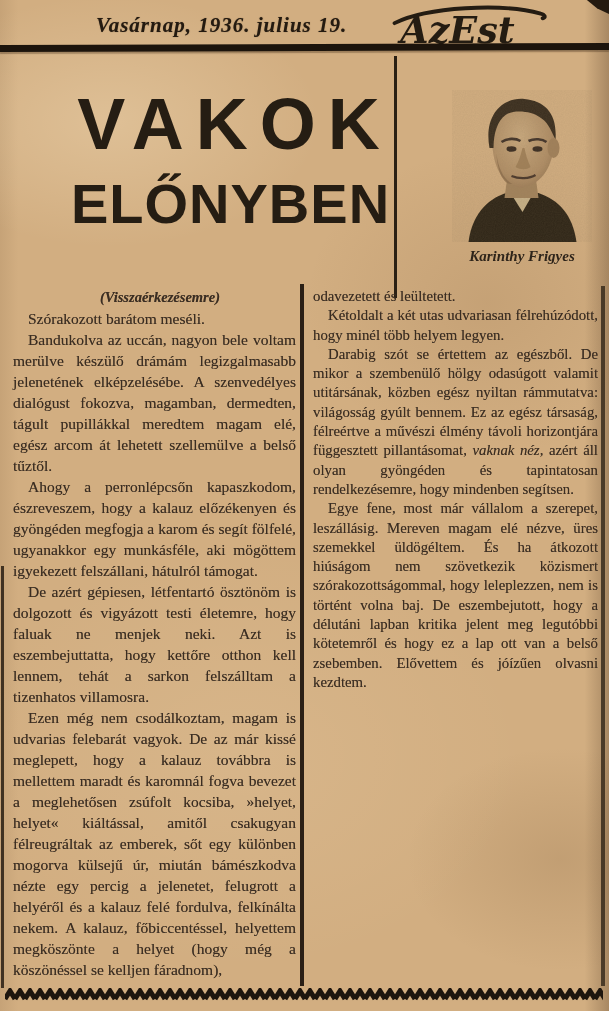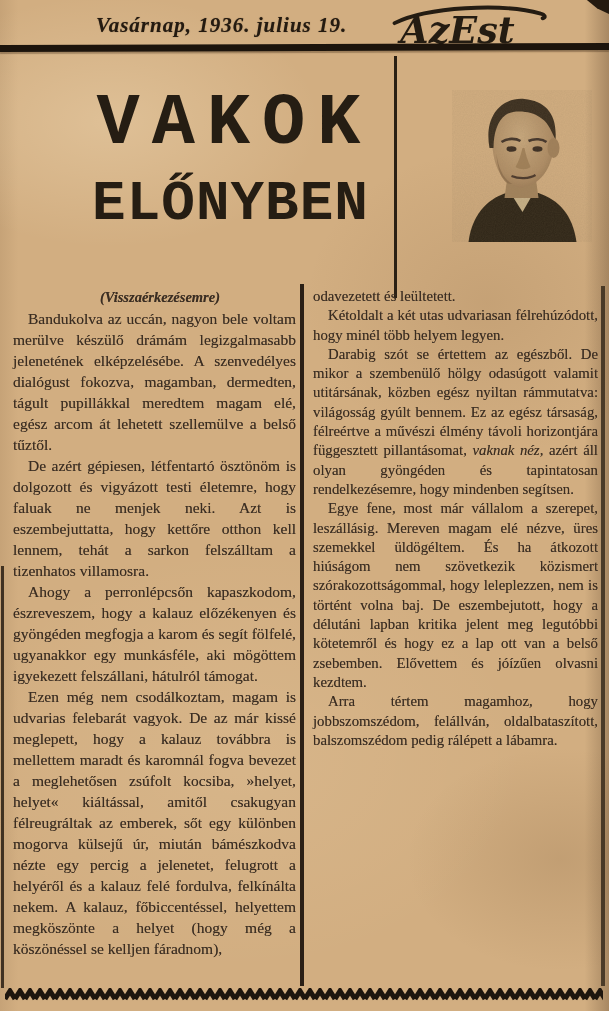--- a/index.html
+++ b/index.html
@@ -24,21 +24,21 @@
   .top-rule{
     position:absolute;left:0;top:44px;width:609px;height:7px;background:#1c140c;
     box-shadow:0 2px 1px rgba(60,40,20,.35);transform:rotate(-0.2deg);
   }
   .corner-tear{
     position:absolute;right:0;top:0;width:26px;height:14px;background:#241a10;
     clip-path:polygon(15% 0,100% 0,100% 100%,55% 60%);
   }
   
   .headline{position:absolute;left:62px;top:84px;width:345px;text-align:center;
-    font-family:Liberation Mono, monospace;font-weight:bold;color:#251d13;}
+    font-family:Liberation Sans, sans-serif;font-weight:bold;color:#251d13;}
   .headline .l1{font-size:72px;line-height:80px;letter-spacing:12px;}
   .headline .l2{font-size:56px;line-height:80px;letter-spacing:1px;margin-left:-8px;}
   .title-rule{position:absolute;left:394px;top:56px;width:3px;height:242px;background:#2a2014;}
   
   .photo{position:absolute;left:452px;top:90px;width:140px;height:152px;}
   .photo-caption{
     position:absolute;left:438px;top:248px;width:168px;text-align:center;
     font-size:15px;font-weight:bold;font-style:italic;color:#2e241a;
   }
   
@@ -97,39 +97,40 @@
     <ellipse cx="99" cy="58" rx="6" ry="10" fill="#a1815a"></ellipse>
     <path d="M47,52 C53,48 61,48 66,51" stroke="#42342a" stroke-width="2.6" fill="none"></path>
     <path d="M74,51 C80,48 88,49 92,52" stroke="#42342a" stroke-width="2.6" fill="none"></path>
     <ellipse cx="57" cy="59" rx="5" ry="2.7" fill="#3a2d22"></ellipse>
     <ellipse cx="83" cy="59" rx="5" ry="2.7" fill="#3a2d22"></ellipse>
     <path d="M68,58 C66,66 64,72 61,77 C66,80 72,80 76,77 C73,70 71,64 70,58" fill="#9c7c55" opacity="0.85"></path>
     <path d="M57,86 C64,89 75,89 81,85" stroke="#4a382b" stroke-width="2.2" fill="none"></path>
     <path d="M42,64 C44,80 50,90 58,94 C49,95 43,82 42,64" fill="#876a48" opacity="0.7"></path>
     <rect x="10" y="6" width="118" height="146" filter="url(#grain)" opacity="0.5"></rect>
   </svg>
+  <div class="photo-caption">Karinthy Frigyes</div>
 
   <div class="col-rule"></div>
   <div class="edge-left"></div>
   <div class="edge-right"></div>
 
   <div class="col" id="col-left">
     <p class="dateline">(Visszaérkezésemre)</p>
+    <p>Szórakozott barátom meséli.</p>
     <p>Bandukolva az uccán, nagyon bele voltam merülve készülő drámám legizgalmasabb jelenetének elképzelésébe. A szenvedélyes dialógust fokozva, magamban, dermedten, tágult pupillákkal meredtem magam elé, egész arcom át lehetett szellemülve a belső tűztől.</p>
+    <p>Ahogy a perronlépcsőn kapaszkodom, észreveszem, hogy a kalauz előzékenyen és gyöngéden megfogja a karom és segít fölfelé, ugyanakkor egy munkásféle, aki mögöttem igyekezett felszállani, hátulról támogat.</p>
     <p>De azért gépiesen, létfentartó ösztönöm is dolgozott és vigyázott testi életemre, hogy faluak ne menjek neki. Azt is eszembejuttatta, hogy kettőre otthon kell lennem, tehát a sarkon felszálltam a tizenhatos villamosra.</p>
-    <p>Ahogy a perronlépcsőn kapaszkodom, észreveszem, hogy a kalauz előzékenyen és gyöngéden megfogja a karom és segít fölfelé, ugyanakkor egy munkásféle, aki mögöttem igyekezett felszállani, hátulról támogat.</p>
     <p>Ezen még nem csodálkoztam, magam is udvarias felebarát vagyok. De az már kissé meglepett, hogy a kalauz továbbra is mellettem maradt és karomnál fogva bevezet a meglehetősen zsúfolt kocsiba, »helyet, helyet« kiáltással, amitől csakugyan félreugráltak az emberek, sőt egy különben mogorva külsejű úr, miután bámészkodva nézte egy percig a jelenetet, felugrott a helyéről és a kalauz felé fordulva, felkínálta nekem. A kalauz, főbiccentéssel, helyettem megköszönte a helyet (hogy még a köszönéssel se kelljen fáradnom),</p>
   </div>
 
   <div class="col" id="col-right">
     <p class="noindent">odavezetett és leültetett.</p>
     <p>Kétoldalt a két utas udvariasan félrehúzódott, hogy minél több helyem legyen.</p>
     <p><span>Darabig szót se értettem az egészből. De mikor a szembenülő hölgy odasúgott valamit utitársának, közben egész nyiltan rámmutatva: világosság gyúlt bennem. Ez az egész társaság, félreértve a művészi élmény távoli horizontjára függesztett pillantásomat, </span><span class="it">vaknak néz,</span><span> azért áll olyan gyöngéden és tapintatosan rendelkezésemre, hogy mindenben segítsen.</span></p>
     <p>Egye fene, most már vállalom a szerepet, leszállásig. Mereven magam elé nézve, üres szemekkel üldögéltem. És ha átkozott hiúságom nem szövetkezik közismert szórakozottságommal, hogy leleplezzen, nem is történt volna baj. De eszembejutott, hogy a délutáni lapban kritika jelent meg legutóbbi kötetemről és hogy ez a lap ott van a belső zsebemben. Elővettem és jóízűen olvasni kezdtem.</p>
-    <p>Arra tértem magamhoz, hogy jobbszomszédom, felállván, oldalbataszított, balszomszédom pedig rálépett a lábamra.</p>
   </div>
 
   <svg class="zigzag">
     <defs>
       <pattern id="zz" width="10" height="14" patternUnits="userSpaceOnUse">
         <path d="M0,11 L5,3 L10,11" stroke="#1d150d" stroke-width="5" fill="none"></path>
       </pattern>
     </defs>
     <rect width="100%" height="100%" fill="url(#zz)"></rect>
   </svg>

